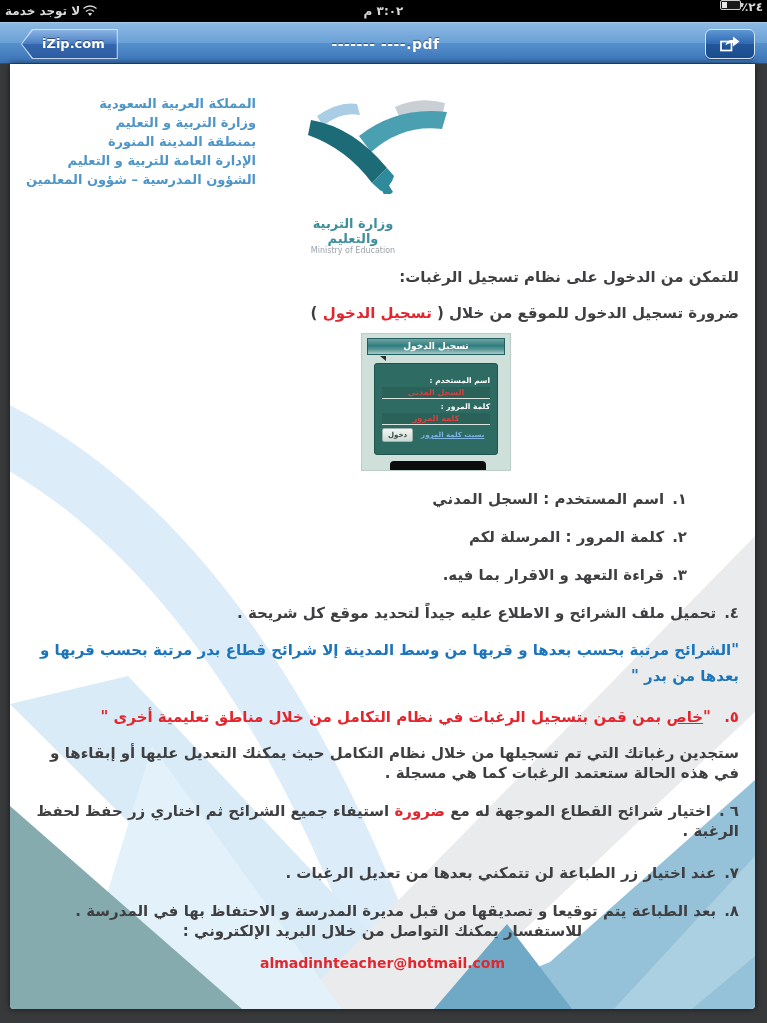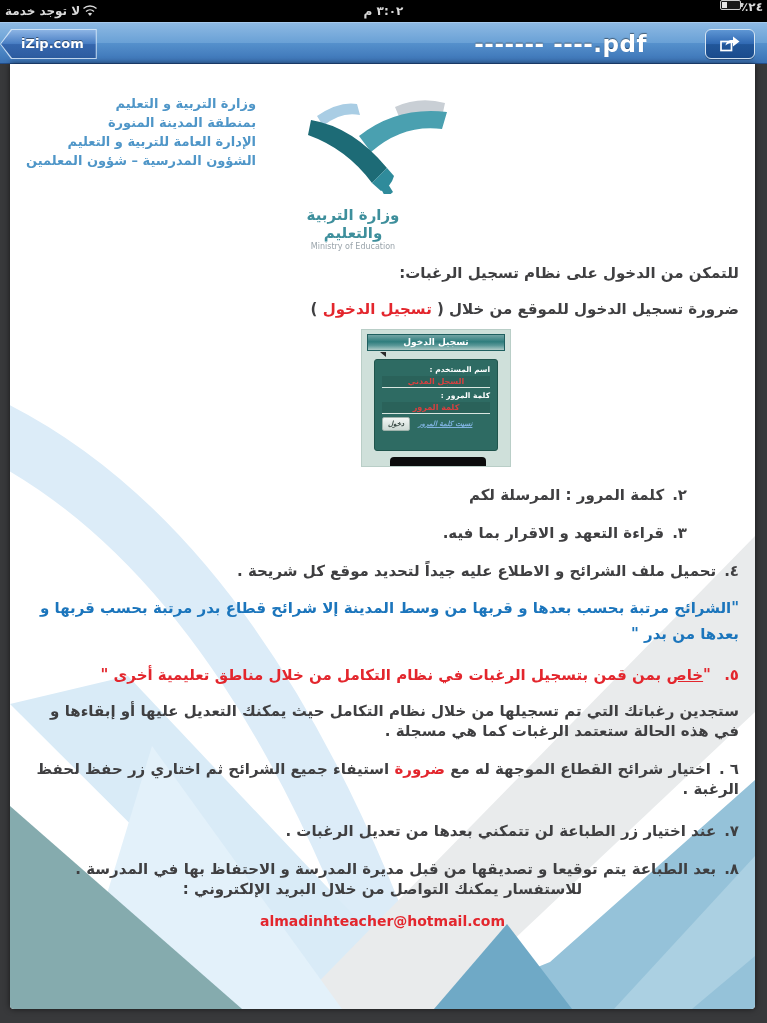--- a/index.html
+++ b/index.html
@@ -14,46 +14,46 @@
   .sb-center { position:absolute; left:0; width:100%; text-align:center; direction:rtl; }
   .sb-right { position:absolute; right:4px; top:0; height:32px; display:flex; align-items:flex-start; direction:rtl; }
   .batt { position:relative; width:21px; height:10px; border:1px solid #cfcfcf; border-radius:2px; background:#1a1a1a; }
   .batt .fill { position:absolute; left:1px; top:1px; bottom:1px; width:5px; background:#e6e6e6; }
   .batt:after { content:""; position:absolute; right:-3px; top:2px; width:2px; height:4px; background:#cfcfcf; border-radius:0 1px 1px 0; }
 
   
   .nav-bar { position:absolute; top:22px; left:0; width:767px; height:42px;
     background:linear-gradient(#8db9e3 0%, #6aa1d6 49%, #5590cc 51%, #3a72b5 100%);
     border-top:1px solid #a6c9ec; border-bottom:1px solid #234e8a; }
-  .back-wrap { position:absolute; left:0; top:6px; padding:1px;
+  .back-wrap { position:absolute; left:21px; top:6px; padding:1px;
     clip-path:polygon(11px 0,100% 0,100% 100%,11px 100%,0 50%); background:rgba(220,235,250,.85);text-align:right; }
   .back-btn { clip-path:polygon(11px 0,100% 0,100% 100%,11px 100%,0 50%);
     background:linear-gradient(#8cb4e4 0%, #4a7fc4 48%, #3566ad 52%, #2d5ca0 100%);
     color:#fff; font-size:13px; font-weight:bold; text-shadow:0 -1px 0 rgba(0,0,0,.45);
     height:28px; line-height:28px; padding:0 12px 0 20px; }
   .nav-title { position:absolute; top:0; left:124px; right:120px; height:42px; line-height:42px;
-    text-align:right; color:#fff; font-size:23px; font-weight:bold; text-shadow:0 -1px 1px rgba(0,0,0,.45);
+    text-align:center; color:#fff; font-size:14px; font-weight:bold; text-shadow:0 -1px 1px rgba(0,0,0,.45);
     direction:ltr; letter-spacing:.5px; }
   .share-btn { position:absolute; right:12px; top:6px; width:50px; height:30px; border-radius:6px;
     border:1px solid #d7e6f4; background:linear-gradient(#5e96d4 0%, #2f68b2 50%, #215699 52%, #1b4c8d 100%);
     display:flex; align-items:center; justify-content:center; box-shadow:0 1px 1px rgba(0,0,0,.3); }
 
   
   .viewer { position:absolute; top:64px; left:0; width:767px; height:959px; background:#38393b; }
   .page { position:absolute; top:0; left:10px; width:745px; height:945px; background:#fff;
     overflow:hidden; box-shadow:0 0 6px rgba(0,0,0,.6); border-radius:0 0 4px 4px; }
   .watermark { position:absolute; left:0; top:0; z-index:0; }
   .content { position:relative; z-index:1; width:100%; height:100%; direction:rtl; padding:0 16px;
     color:#3f3f41; font-size:15px; font-weight:bold; }
 
   
   .doc-header { display:flex; flex-direction:row-reverse; justify-content:space-between; padding-top:30px; }
   .hdr-lines { text-align:right; color:#4f96c8; font-size:13px; line-height:19px; font-weight:bold; }
   .logo-block { width:165px; margin-right:276px; text-align:center; }
-  .logo-caption-ar { font-size:15px; color:#3e8f9c; margin-top:8px; padding-right:55px; }
+  .logo-caption-ar { font-size:13px; color:#3e8f9c; margin-top:18px; padding-right:55px; }
   .logo-caption-en { font-size:8px; color:#9aa4ab; font-weight:normal; padding-right:55px; }
 
   .p1 { margin-top:12px; line-height:20px; }
   .p2 { margin-top:16px; line-height:20px; }
   .red { color:#e3262d; }
   .blue-note { margin-top:14px; color:#1b75bc; line-height:26px; }
   .para { margin-top:16px; line-height:20px; }
   .li { line-height:20px; margin-top:18px; }
   .li .num { margin-left:8px; }
   .indent { padding-right:52px; }
@@ -62,24 +62,24 @@
   .email { margin-top:14px; text-align:center; direction:ltr; color:#e3262d; font-size:14px; }
 
   
   .login-shot { position:relative; width:150px; height:138px; margin:10px 228px 0 0;
     background:#cfe0da; border:1px solid #b9cec7; direction:rtl; }
   .ls-title { margin:4px 5px 0; background:linear-gradient(#73a4a4 0%, #2f7d7d 45%, #5a9898 70%, #aecbc7 100%);
     border:1px solid #1f5f5f; color:#fff; font-size:9px; font-weight:bold; text-align:center; padding:2px 0 3px; }
   .ls-notch { position:absolute; left:18px; top:22px; width:0; height:0;
     border-top:5px solid #2b2b2b; border-left:6px solid transparent; }
   .ls-panel { margin:8px 12px 0; height:92px; background:#2e6b63; border:1px solid #1f544c; border-radius:3px;
-    padding:5px 7px 0; color:#fff; font-size:7.5px; text-align:right; }
+    padding:12px 7px 0; color:#fff; font-size:7.5px; text-align:right; }
   .ls-field { height:12px; margin:2px 0 3px; border-bottom:1px solid #d9e6e0; background:#2a625a;
     text-align:center; color:#d84040; font-size:8px; line-height:12px; filter:blur(.7px); overflow:hidden; }
-  .ls-bottom { display:flex; direction:ltr; align-items:center; gap:8px; margin-top:3px;font-style:italic; }
+  .ls-bottom { display:flex; direction:ltr; align-items:center; gap:8px; margin-top:3px; }
   .ls-btn { background:linear-gradient(#f2f6f4,#cdd9d4); border:1px solid #9fb3ac; border-radius:2px;
     color:#3a4a45; font-size:7px; padding:2px 5px; }
   .ls-link { color:#7fb3e0; font-size:7px; text-decoration:underline; filter:blur(.6px); }
   .ls-black { position:absolute; bottom:0; left:28px; width:96px; height:9px; background:#0c0c0c; border-radius:4px 4px 0 0; }
 </style>
 </head>
 <body>
 
 <div class="screen">
 
@@ -127,20 +127,21 @@
         <polygon points="0,742 232,945 0,945" fill="#85abae"></polygon>
         <polygon points="745,716 745,945 424,945 540,898" fill="#95c2d9"></polygon>
         <polygon points="424,945 497,860 562,945" fill="#6fa9c6"></polygon>
         <polygon points="604,945 745,792 745,892 682,945" fill="#abd0e2"></polygon>
       </svg>
 
       <div class="content">
 
         <div class="doc-header">
           <div class="hdr-lines">
+            <div>المملكة العربية السعودية</div>
             <div>وزارة التربية و التعليم</div>
             <div>بمنطقة المدينة المنورة</div>
             <div>الإدارة العامة للتربية و التعليم</div>
             <div>الشؤون المدرسية – شؤون المعلمين</div>
           </div>
           <div class="logo-block">
             <svg width="160" height="100" viewBox="0 0 160 100">
               <path d="M16,22 Q38,7 56,10 L59,21 Q40,17 22,32 Z" fill="#a9cde4"></path>
               <path d="M94,13 Q118,2 144,9 L141,23 Q119,14 99,25 Z" fill="#c9cfd5"></path>
               <path d="M58,42 Q96,12 146,18 L141,35 Q102,30 70,58 Z" fill="#4aa0b0"></path>
@@ -169,20 +170,23 @@
             <div class="ls-field">كلمة المرور</div>
             <div class="ls-bottom">
               <span class="ls-btn">دخول</span>
               <span class="ls-link">نسيت كلمة المرور</span>
             </div>
           </div>
           <div class="ls-black"></div>
         </div>
 
         <div class="li indent">
+          <span class="num">١.</span><span>اسم المستخدم : السجل المدني</span>
+        </div>
+        <div class="li indent">
           <span class="num">٢.</span><span>كلمة المرور : المرسلة لكم</span>
         </div>
         <div class="li indent">
           <span class="num">٣.</span><span>قراءة التعهد و الاقرار بما فيه.</span>
         </div>
         <div class="li">
           <span class="num">٤.</span><span>تحميل ملف الشرائح و الاطلاع عليه جيداً لتحديد موقع كل شريحة .</span>
         </div>
 
         <div class="blue-note">"الشرائح مرتبة بحسب بعدها و قربها من وسط المدينة إلا شرائح قطاع بدر مرتبة بحسب قربها و بعدها من بدر "</div>

